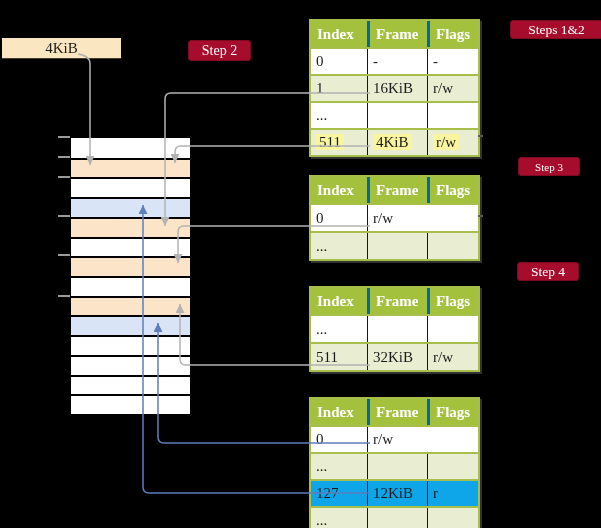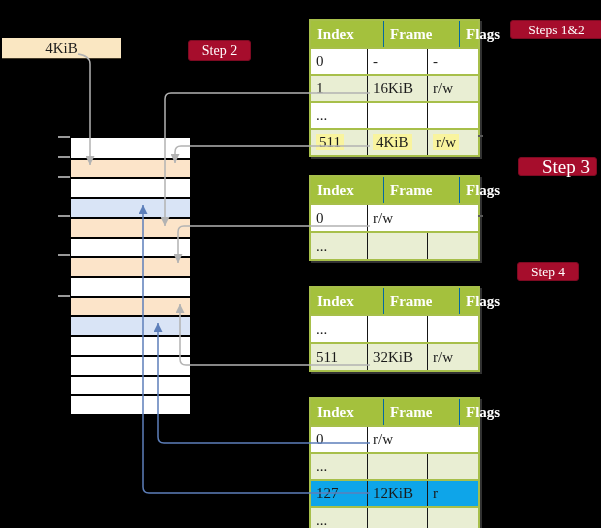--- a/index.html
+++ b/index.html
@@ -7,34 +7,34 @@
           font-family:"Liberation Serif","DejaVu Serif",serif;}
   
   .frame-label{position:absolute;left:2px;top:38px;width:119px;height:20px;z-index:1;
                background:#fae7c2;color:#1a1a1a;font-size:15px;display:flex;
                align-items:center;justify-content:center;box-shadow:0 1px 0 rgba(150,130,90,.45);}
   
   .badge{position:absolute;z-index:6;background:#a60d2c;border:1px solid #7d0a22;
          border-radius:3px;color:#fff;display:flex;align-items:center;justify-content:center;}
   #badge-step0 {left:188px;top:40px;width:61px;height:19px;font-size:14px;}
   #badge-steps12{left:510px;top:20px;width:91px;height:17px;font-size:13.5px;}
-  #badge-step3 {left:518px;top:157px;width:60px;height:17px;font-size:19px;padding-left:17px;}
+  #badge-step3 {left:518px;top:157px;width:60px;height:17px;font-size:11px;}
   #badge-step4 {left:517px;top:262px;width:60px;height:17px;font-size:13.5px;text-align:right;}
   
   #strip{position:absolute;left:70px;top:137px;width:121px;height:278px;z-index:1;
          display:grid;grid-auto-rows:1fr;border:1px solid #000;box-sizing:border-box;}
   .mrow{border-top:2px solid #000;}
   .mrow:first-child{border-top:none;}
   .tick{position:absolute;left:58px;width:12px;height:2px;background:#9a9a9a;z-index:1;}
   
   .ptable{position:absolute;left:309px;width:171px;z-index:2;box-sizing:border-box;
           border:2px solid #a7bf4a;background:#fff;box-shadow:2px 2px 0 rgba(110,110,110,.45);}
   .thead{display:grid;grid-template-columns:56px 60px 51px;height:26px;background:#a4c13d;
-         color:#fff;font-weight:bold;font-size:15px;line-height:26px;gap:16px;}
-  .hc{padding-left:6px;border-left:1px solid #0369a1;box-sizing:border-box;overflow:hidden;}
+         color:#fff;font-weight:bold;font-size:15px;line-height:26px;}
+  .hc{padding-left:6px;border-left:3px solid #0369a1;box-sizing:border-box;overflow:hidden;}
   .hc:first-child{border-left:none;}
   .trow{display:grid;grid-template-columns:56px 60px 51px;border-top:2px solid #a7bf4a;
         font-size:15px;color:#1a1a1a;}
   .rh25 .trow{height:25px;line-height:25px;}
   .rh26 .trow{height:26px;line-height:26px;}
   .bc{padding-left:5px;border-left:1px solid #161616;box-sizing:border-box;
       overflow:hidden;white-space:nowrap;}
   .bc:first-child{border-left:none;}
   .hl{background:#f9f49e;padding:0 3px;}
   

